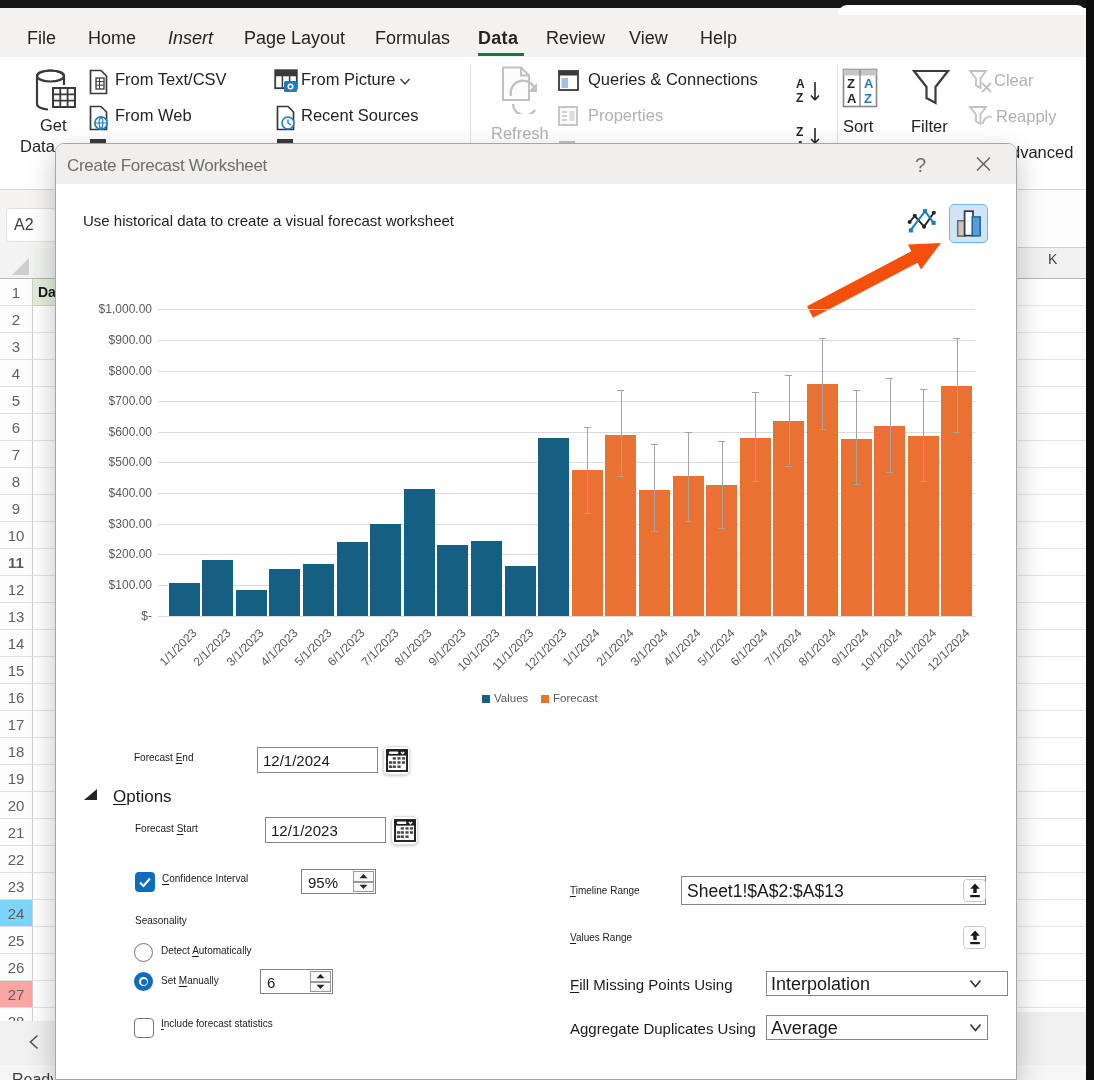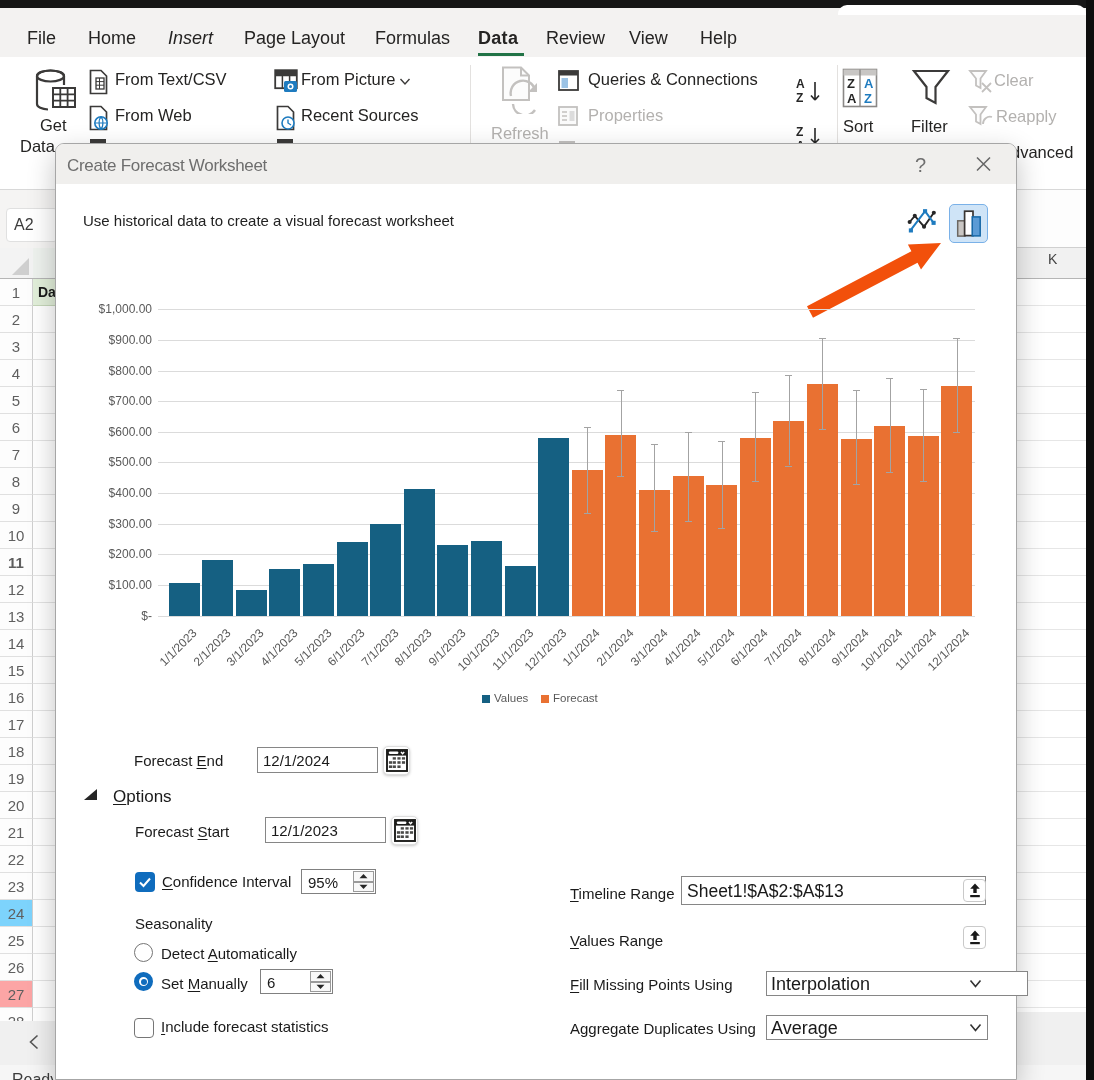--- a/index.html
+++ b/index.html
@@ -7,21 +7,21 @@
     font-family:"Liberation Sans", sans-serif; }
   .abs { position:absolute; }
   #stage { position:relative; width:1094px; height:1080px; }
   .glabel { position:absolute; font-size:12px; color:#595959; text-align:right; width:60px; }
   .xlabel { position:absolute; font-size:12px; color:#595959; white-space:nowrap;
     transform:rotate(-45deg); transform-origin:100% 0; }
   .bar { position:absolute; }
   .grid { position:absolute; left:158px; width:817px; height:1px; background:#dbdbdb; }
   .eline { position:absolute; width:1px; background:#a3a3a3; }
   .ecap { position:absolute; width:7px; height:1px; background:#a3a3a3; }
-  .flabel { position:absolute; font-size:15px; color:#1a1a1a; white-space:nowrap; }
+  .flabel { position:absolute; font-size:10px; color:#1a1a1a; white-space:nowrap; }
   .finput { position:absolute; background:#fff; border:1px solid #868686; font-size:15px;
     color:#1a1a1a; padding:4px 0 0 7px; white-space:nowrap; overflow:hidden; }
   .rlabel { position:absolute; font-size:16.5px; color:#252423; white-space:nowrap; }
   u { text-decoration:underline; text-underline-offset:2px; }
   .mtab { position:absolute; top:0; font-size:18px; color:#252423; }
 </style>
 </head>
 <body>
 <div id="stage">
 
@@ -475,21 +475,21 @@
 <path d="M8 1.5 L12.8 6.8 L9.7 6.8 L9.7 11 L6.3 11 L6.3 6.8 L3.2 6.8 Z" fill="#1a1a1a"></path>
 <rect x="3.2" y="13" width="9.6" height="2.2" fill="#1a1a1a"></rect>
 </svg>
 <div class="flabel" style="left:570px;top:932px;"><u>V</u>alues Range</div>
 <div class="abs" style="left:963px;top:926px;width:23px;height:23px;background:#fff;border:1px solid #c9c9c9;border-radius:4px;"></div>
 <svg class="abs" style="left:967px;top:929px;" width="16" height="17" viewBox="0 0 16 17">
 <path d="M8 1.5 L12.8 6.8 L9.7 6.8 L9.7 11 L6.3 11 L6.3 6.8 L3.2 6.8 Z" fill="#1a1a1a"></path>
 <rect x="3.2" y="13" width="9.6" height="2.2" fill="#1a1a1a"></rect>
 </svg>
 <div class="flabel" style="left:570px;top:976px;font-size:15px;"><u>F</u>ill Missing Points Using</div>
-<div class="finput" style="left:766px;top:971px;width:262px;height:25px;font-size:18px;padding-left:4px;padding-top:2px;">Interpolation</div>
+<div class="finput" style="left:766px;top:971px;width:242px;height:25px;font-size:18px;padding-left:4px;padding-top:2px;">Interpolation</div>
 <svg class="abs" style="left:969px;top:978px;" width="13" height="11" viewBox="0 0 13 11">
       <path d="M1.5 2.5 L6.5 8.5 L11.5 2.5" fill="none" stroke="#333" stroke-width="1.6"></path>
     </svg>
 <div class="flabel" style="left:570px;top:1020px;font-size:15px;">Aggregate Duplicates Using</div>
 <div class="finput" style="left:766px;top:1015px;width:222px;height:25px;font-size:18px;padding-left:4px;padding-top:2px;">Average</div>
 <svg class="abs" style="left:969px;top:1022px;" width="13" height="11" viewBox="0 0 13 11">
       <path d="M1.5 2.5 L6.5 8.5 L11.5 2.5" fill="none" stroke="#333" stroke-width="1.6"></path>
     </svg>
 
 </div>

